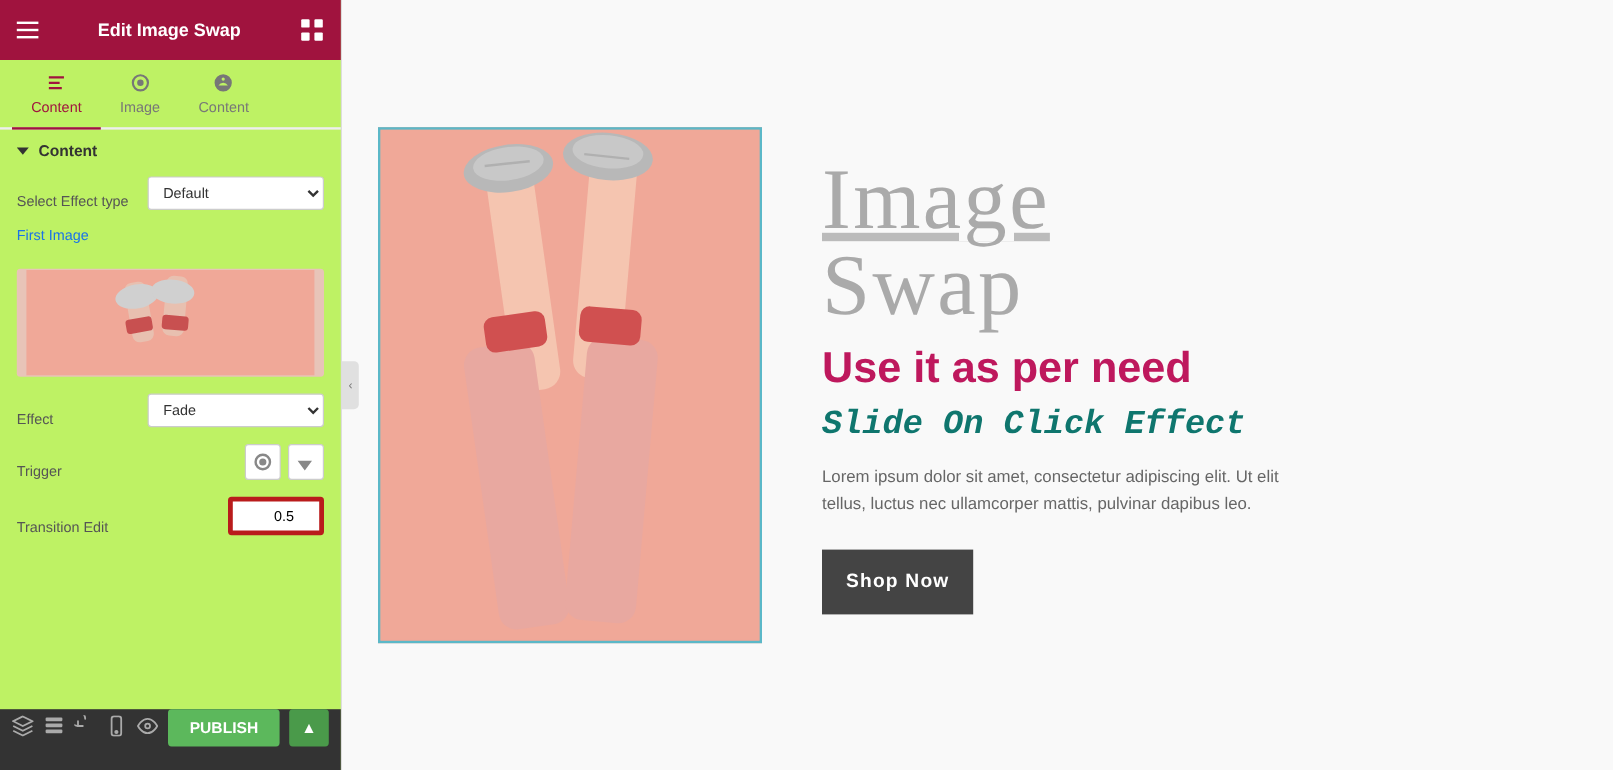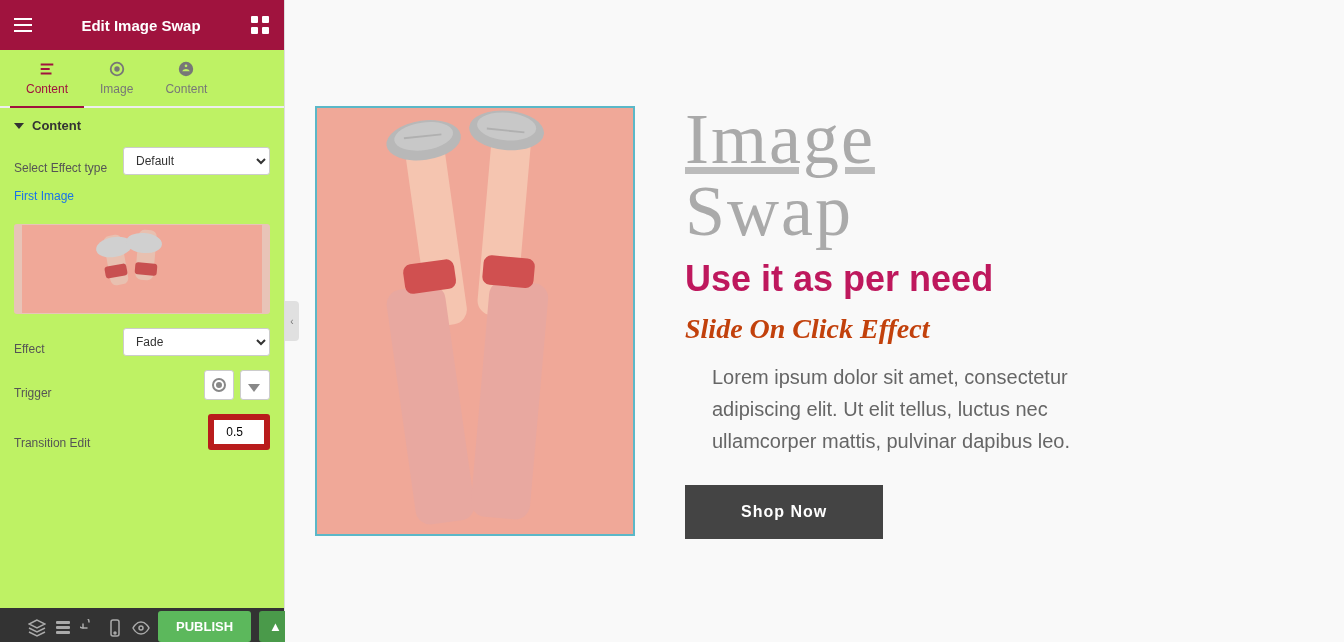--- a/index.html
+++ b/index.html
@@ -165,36 +165,36 @@
       display: flex;
       align-items: center;
       justify-content: center;
       cursor: pointer;
       background: #fff;
       font-size: 14px;
     }
 
     
     .num-input {
-      width: 62px;
-      border: 6px solid #b91c1c;
+      width: 80px;
+      border: 4px solid #b91c1c;
       border-radius: 3px;
       padding: 5px 6px;
       font-size: 12px;
       text-align: right;
       margin-left: auto;
     }
 
     
     .bottom-bar {
-      height: 34px;
+      height: 51px;
       background: #333;
       display: flex;
-      align-items: flex-end;
-      padding: 0 28px;
+      align-items: flex-start;
+      padding: 0 10px;
       gap: 8px;
       flex-shrink: 0;
     }
     .bottom-icon {
       color: #aaa;
       font-size: 16px;
       cursor: pointer;
       width: 28px;
       height: 28px;
       display: flex;
@@ -307,40 +307,39 @@
       font-size: 36px;
       font-weight: 900;
       color: #be185d;
       line-height: 1.2;
       margin-bottom: 12px;
     }
 
     .slide-effect-text {
       font-size: 28px;
       font-weight: bold;
-      color: #c2410c;
+      color: #0f766e;
       font-style: italic;
       margin-bottom: 16px;
-      font-family: Liberation Serif, serif;
+      font-family: Liberation Mono, monospace;
     }
 
     .lorem-text {
-      font-size: 20px;
+      font-size: 14px;
       color: #666;
       line-height: 1.6;
       margin-bottom: 28px;
       max-width: 400px;
-      margin-left: 27px;
     }
 
     .shop-now-btn {
       background: #444;
       color: #fff;
       border: none;
-      padding: 18px 56px;
+      padding: 18px 20px;
       font-size: 16px;
       font-weight: bold;
       cursor: pointer;
       letter-spacing: 1px;
       width: fit-content;
     }
 
     
     .panel-content::-webkit-scrollbar { width: 4px; }
     .panel-content::-webkit-scrollbar-track { background: #f1f1f1; }

